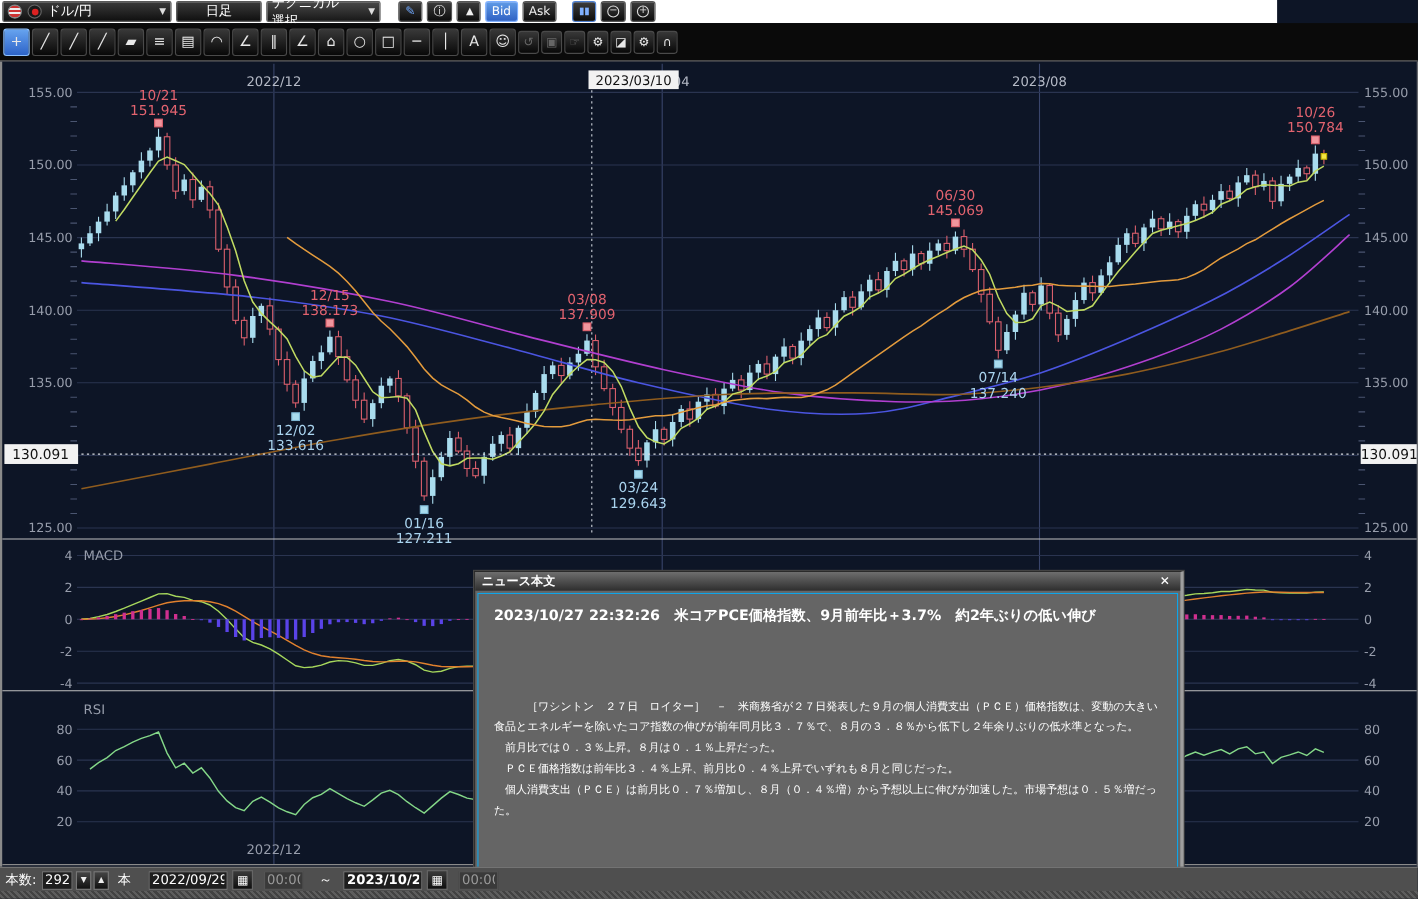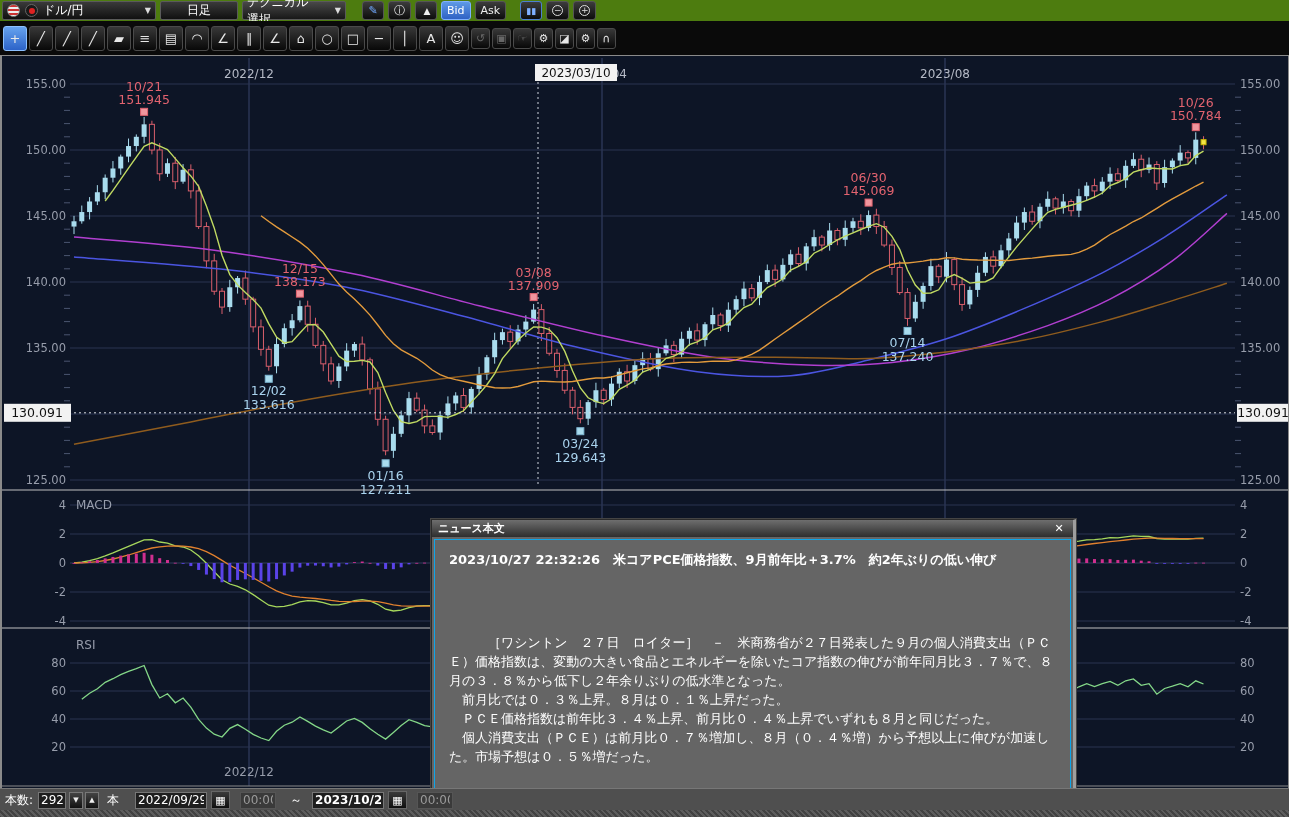--- a/index.html
+++ b/index.html
@@ -1,19 +1,19 @@
 <!DOCTYPE html>
 <html><head>
 <meta charset="utf-8">
 <style>
   html,body{margin:0;padding:0;background:#222;}
   *{box-sizing:border-box;font-family:"DejaVu Sans","Liberation Sans",sans-serif;}
   #app{position:relative;width:1289px;height:817px;overflow:hidden;background:#0d1526;}
   
-  #toolbar1{position:absolute;left:0;top:0;width:1289px;height:21px;background:#4d7c0f;display:flex;align-items:flex-end;gap:4px;padding:1px 2px;}
+  #toolbar1{position:absolute;left:0;top:0;width:1161px;height:21px;background:#ffffff;display:flex;align-items:flex-end;gap:4px;padding:1px 2px;}
   .dd{height:19px;background:linear-gradient(#3a3a3a,#101010);border:1px solid #5a5a5a;border-radius:2px;color:#fff;font-size:12px;display:flex;align-items:center;padding:0 4px;gap:5px;}
   .dd .arr{margin-left:auto;font-size:8px;color:#ddd;}
   .flag{width:13px;height:13px;border-radius:50%;display:inline-block;}
   .flag-us{background:repeating-linear-gradient(#c33 0 2px,#eee 2px 4px);border:1px solid #888;}
   .flag-jp{background:#1a1a1a;border:1px solid #666;position:relative;}
   .flag-jp::after{content:"";position:absolute;left:2.5px;top:2.5px;width:6px;height:6px;border-radius:50%;background:#d22;}
   .tb1btn{height:19px;min-width:22px;background:linear-gradient(#3c3c3c,#0c0c0c);border:1px solid #555;border-radius:3px;color:#eee;font-size:11px;display:flex;align-items:center;justify-content:center;padding:0 5px;}
   .tb1btn.active{background:linear-gradient(#5f9ae6,#2f62c4);border-color:#7fb0ff;color:#fff;}
   .tb1btn.framed{border-color:#4d7fd0;color:#7fb0ff;}
   .mag{display:inline-flex;align-items:center;justify-content:center;width:11px;height:11px;border:1.5px solid #ddd;border-radius:50%;font-size:9px;line-height:9px;color:#ddd;}
@@ -32,21 +32,21 @@
   .bb-input{height:17px;background:#1e1e1e;border:1px solid #777;color:#fff;font-size:12px;padding:0 2px;}
   .bb-input:disabled{background:#3a3a3a;color:#9a9a9a;border-color:#555;}
   .bb-btn{width:14px;height:17px;background:linear-gradient(#444,#111);border:1px solid #777;color:#eee;font-size:7px;display:flex;align-items:center;justify-content:center;}
   .cal-btn{width:19px;height:18px;background:linear-gradient(#3a3a3a,#0f0f0f);border:1px solid #666;color:#fff;font-size:11px;display:flex;align-items:center;justify-content:center;}
   
   #news{position:absolute;left:431px;top:487px;width:645px;height:303px;background:#666;border:1px solid #2a2a2a;border-right:3px solid #9e9e9e;box-shadow:0 0 0 1px #444;z-index:20;display:flex;flex-direction:column;margin-top:32px;}
   #news .titlebar{height:17px;background:linear-gradient(#6e6e6e,#2e2e2e);display:flex;align-items:center;padding:0 6px;color:#fff;font-size:11px;font-weight:bold;flex:0 0 auto;}
   #news .close{margin-left:auto;color:#fff;font-size:11px;font-weight:bold;width:16px;text-align:center;cursor:default;}
   #news .content{flex:1;margin:2px;border:1px solid #0ea5e9;background:#656565;color:#fff;overflow:hidden;}
   #news .headline{font-size:13px;font-weight:bold;margin:11px 14px 0 14px;}
-  #news .body{font-size:13px;line-height:19px;margin:64px 14px 0 14px;}
+  #news .body{font-size:10px;line-height:19px;margin:64px 14px 0 14px;}
   #news .body p{margin:0;}
 </style>
 </head>
 <body>
 <div id="app">
 
   <div id="toolbar1">
     <div class="dd" style="width:154px;">
       <span class="flag flag-us"></span>
       <span class="flag flag-jp"></span>

